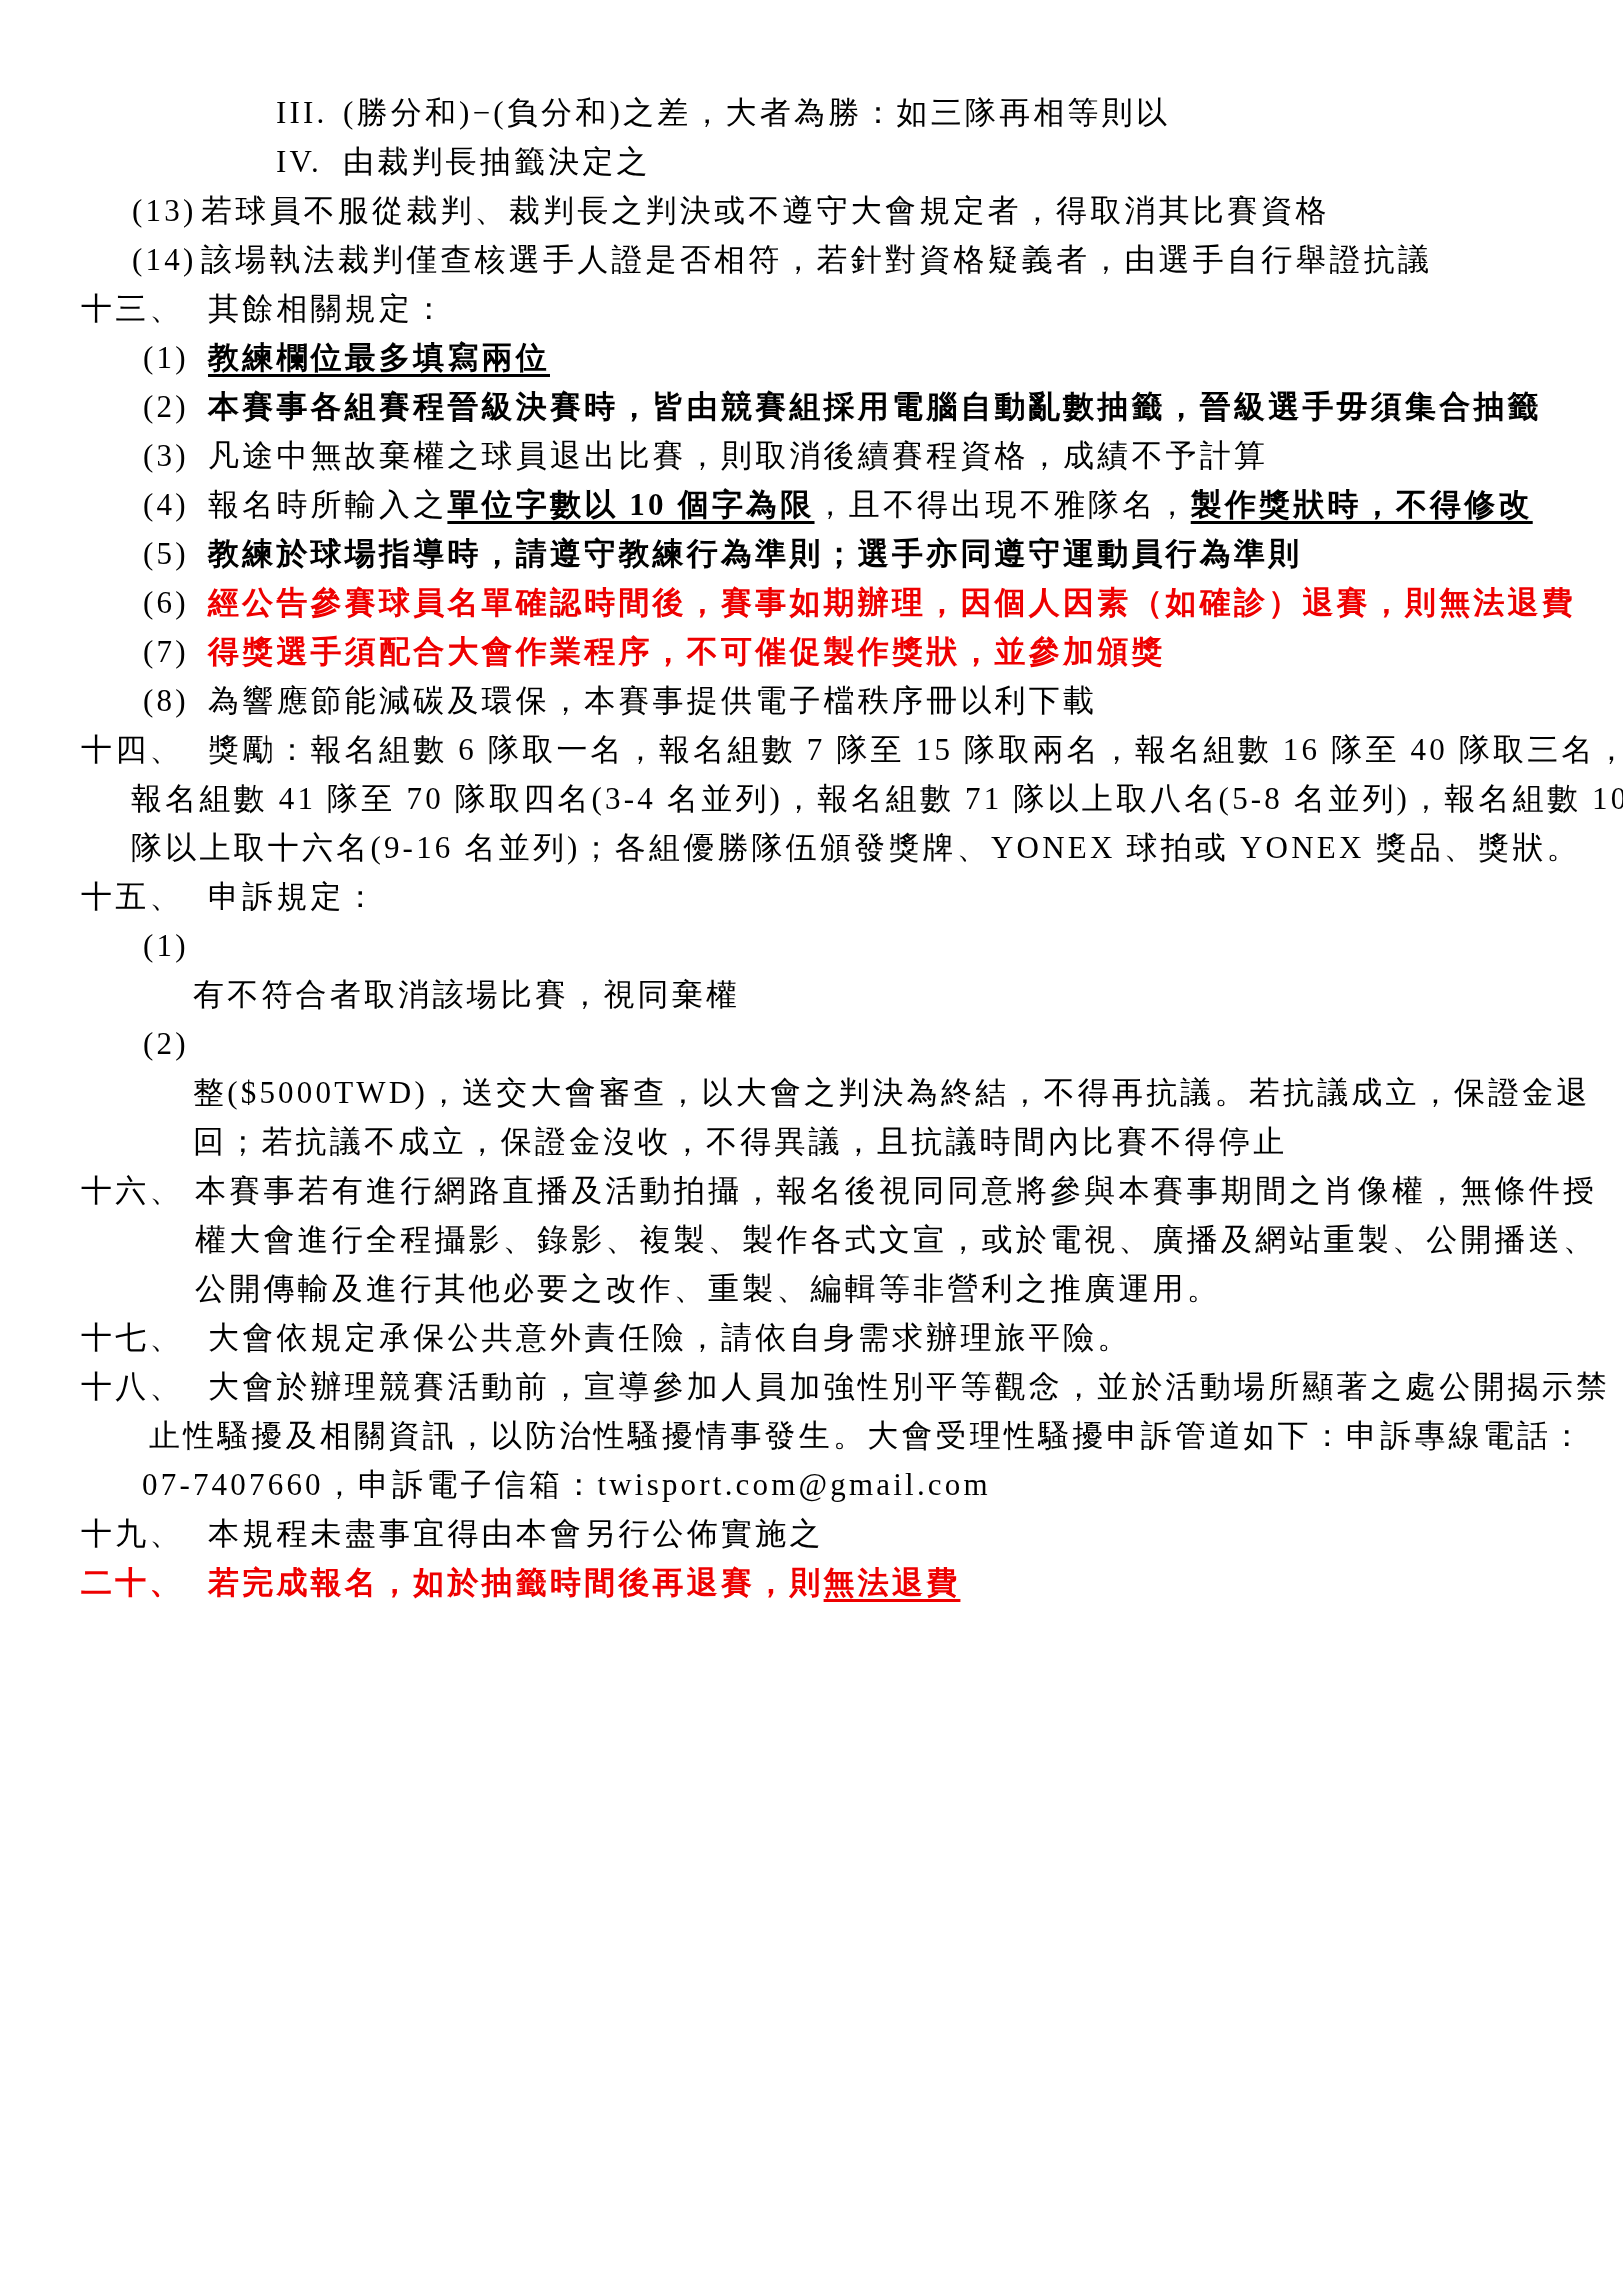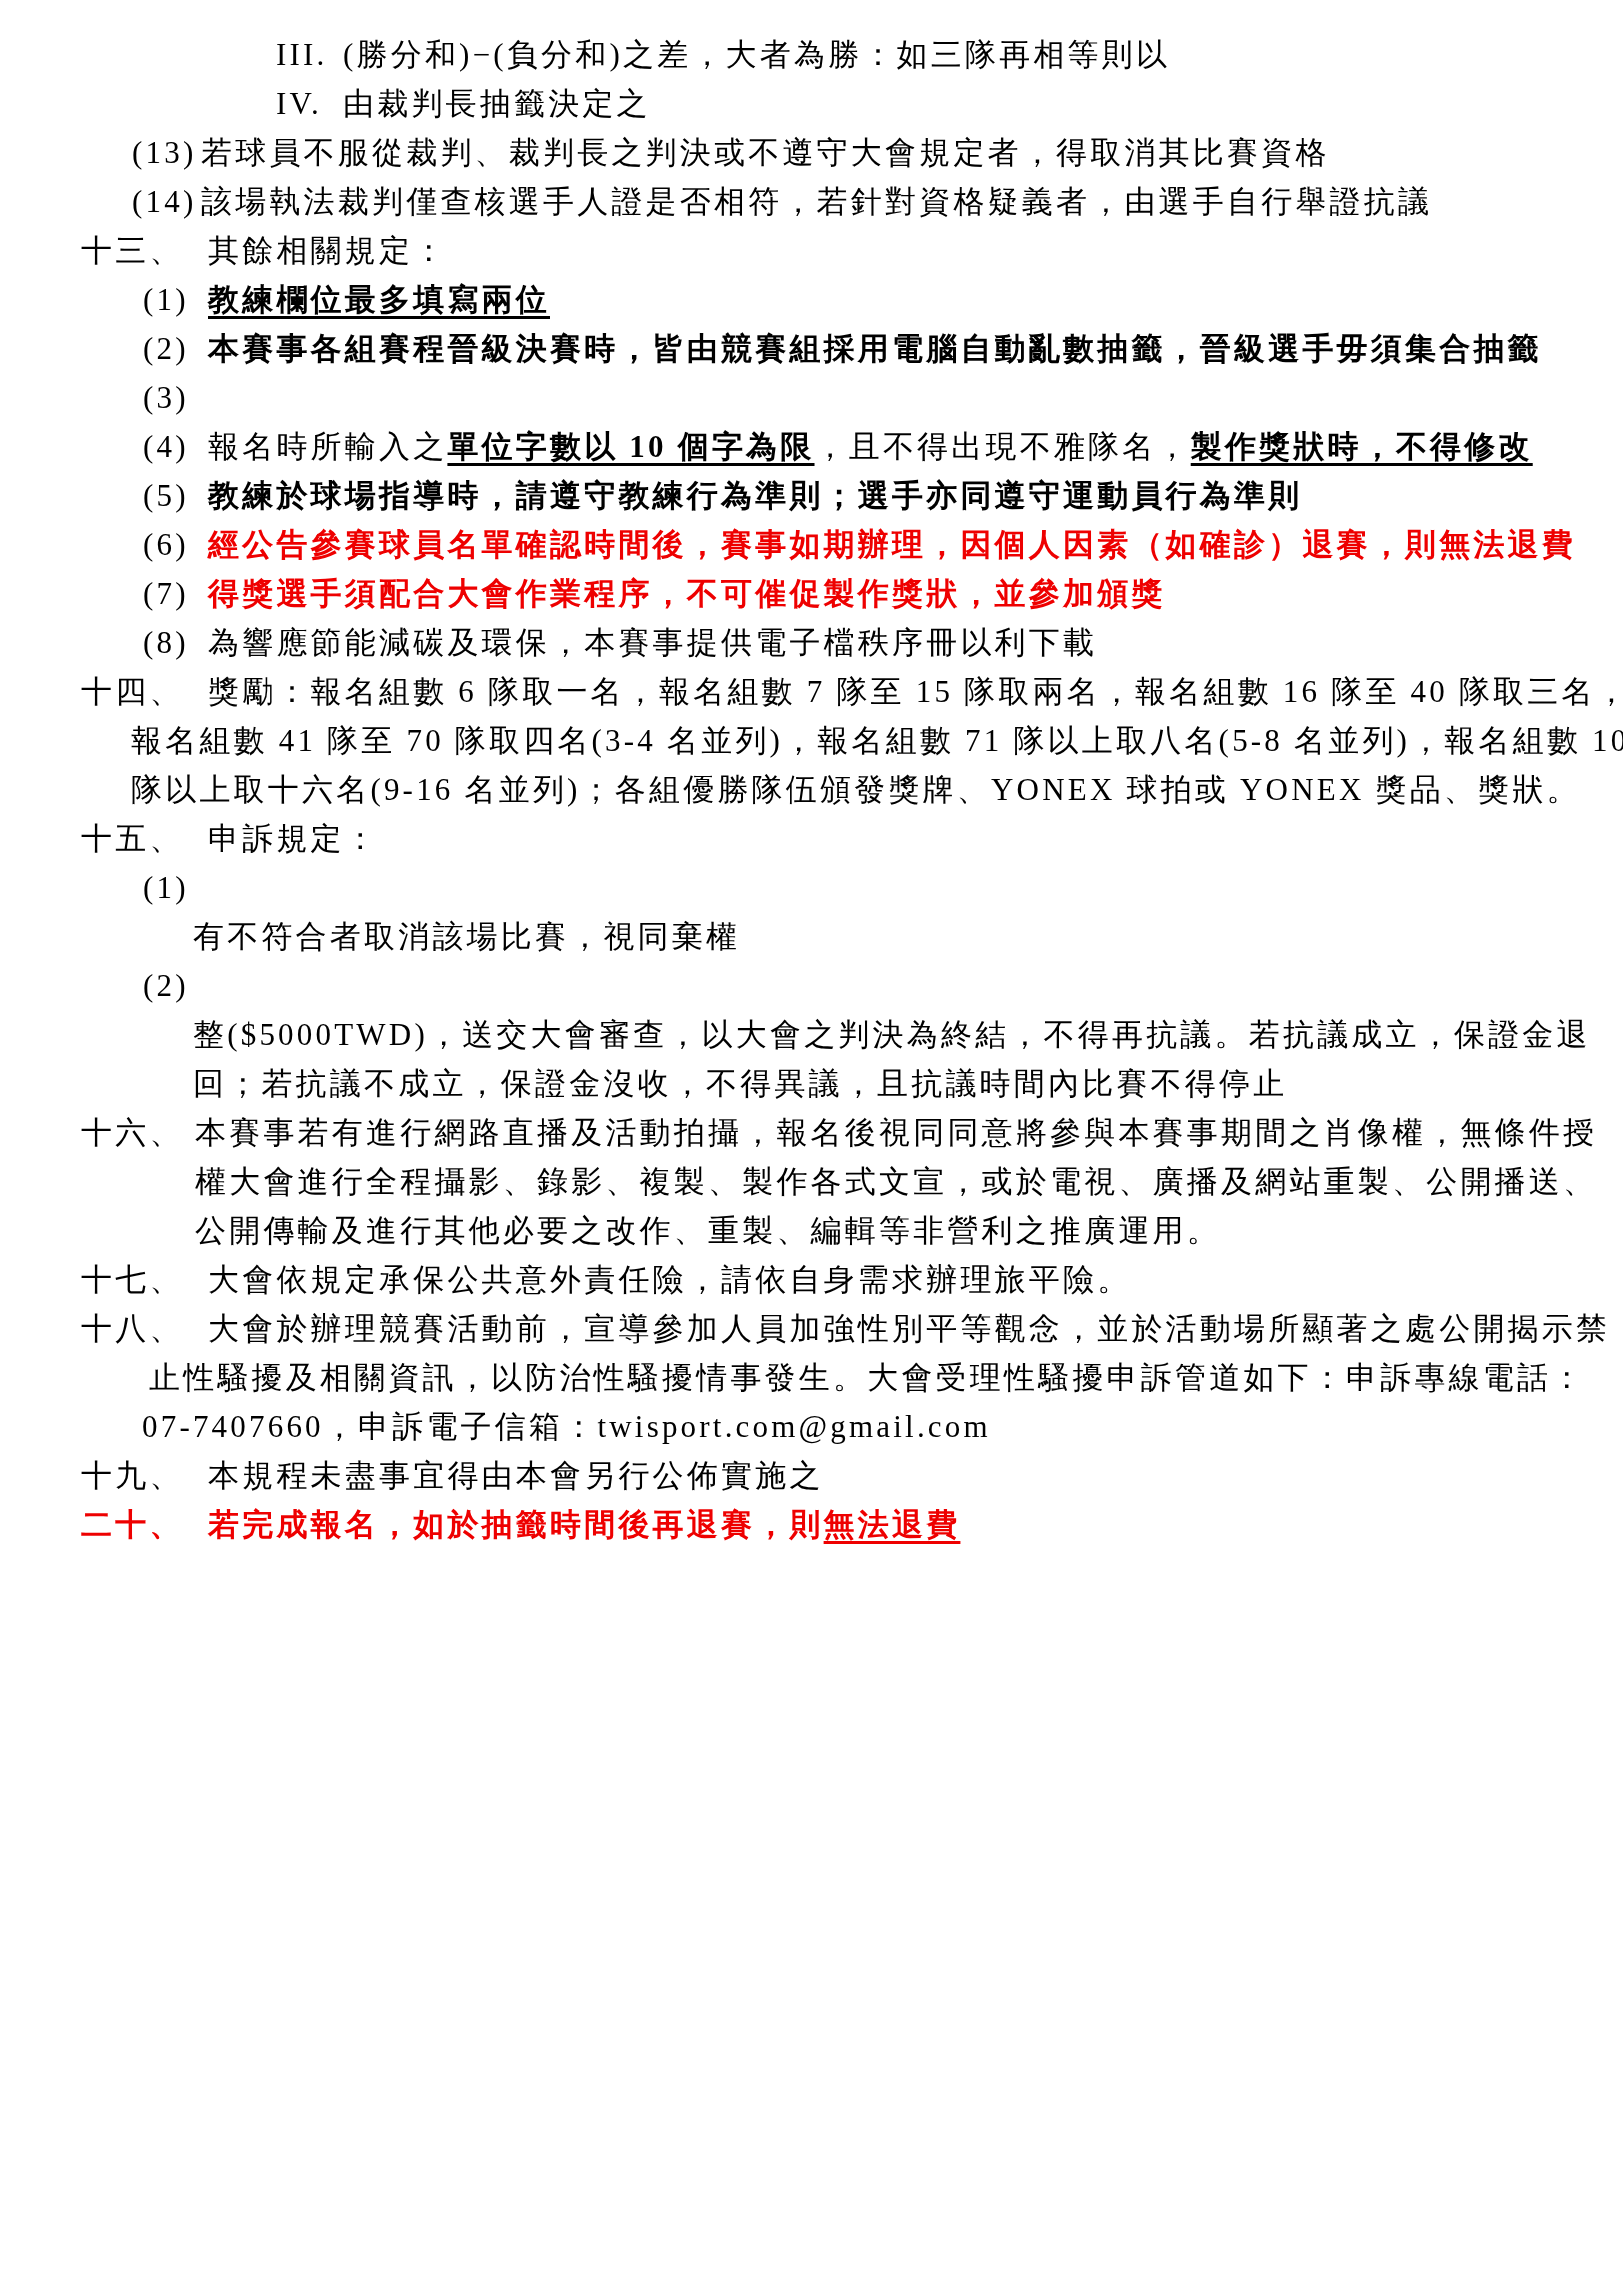--- a/index.html
+++ b/index.html
@@ -10,21 +10,21 @@
     width: 1623px;
     height: 2295px;
     background: #ffffff;
     color: #000000;
     font-family: "Liberation Serif", "DejaVu Serif", serif;
     font-size: 31px;
     overflow: hidden;
   }
   .doc {
     position: relative;
-    padding-top: 30px;
+    padding-top: 88px;
     width: 1539px;
     font-family: Liberation Serif, serif;
   }
   .line {
     position: relative;
     height: 49px;
   }
   .lbl, .txt {
     position: absolute;
     top: 0;
@@ -82,20 +82,21 @@
     <div class="line L-it">
       <span class="lbl">(1)</span>
       <span class="txt"><span class="b u">教練欄位最多填寫兩位</span></span>
     </div>
     <div class="line L-it">
       <span class="lbl">(2)</span>
       <span class="txt"><span class="b">本賽事各組賽程晉級決賽時，皆由競賽組採用電腦自動亂數抽籤，晉級選手毋須集合抽籤</span></span>
     </div>
     <div class="line L-it">
       <span class="lbl">(3)</span>
+      <span class="txt"><span class="">凡途中無故棄權之球員退出比賽，則取消後續賽程資格，成績不予計算</span></span>
     </div>
     <div class="line L-it">
       <span class="lbl">(4)</span>
       <span class="txt"><span class="">報名時所輸入之</span><span class="b u">單位字數以 10 個字為限</span><span class="">，且不得出現不雅隊名，</span><span class="b u">製作獎狀時，不得修改</span></span>
     </div>
     <div class="line L-it">
       <span class="lbl">(5)</span>
       <span class="txt"><span class="b">教練於球場指導時，請遵守教練行為準則；選手亦同遵守運動員行為準則</span></span>
     </div>
     <div class="line L-it">

